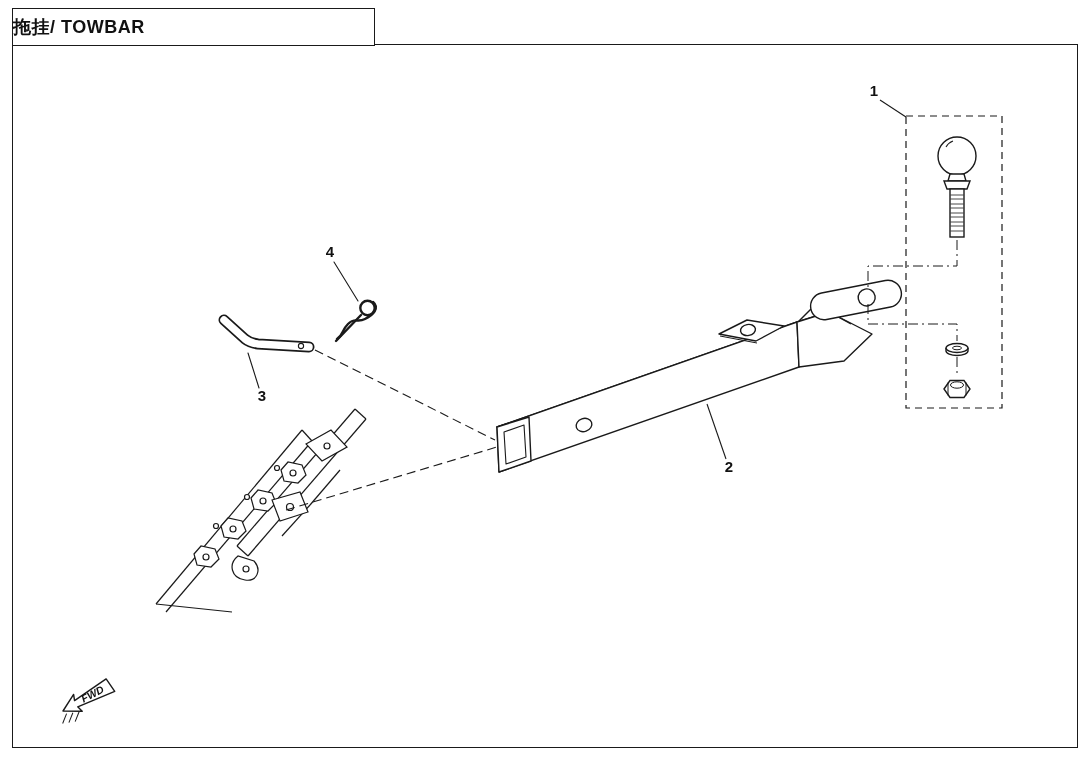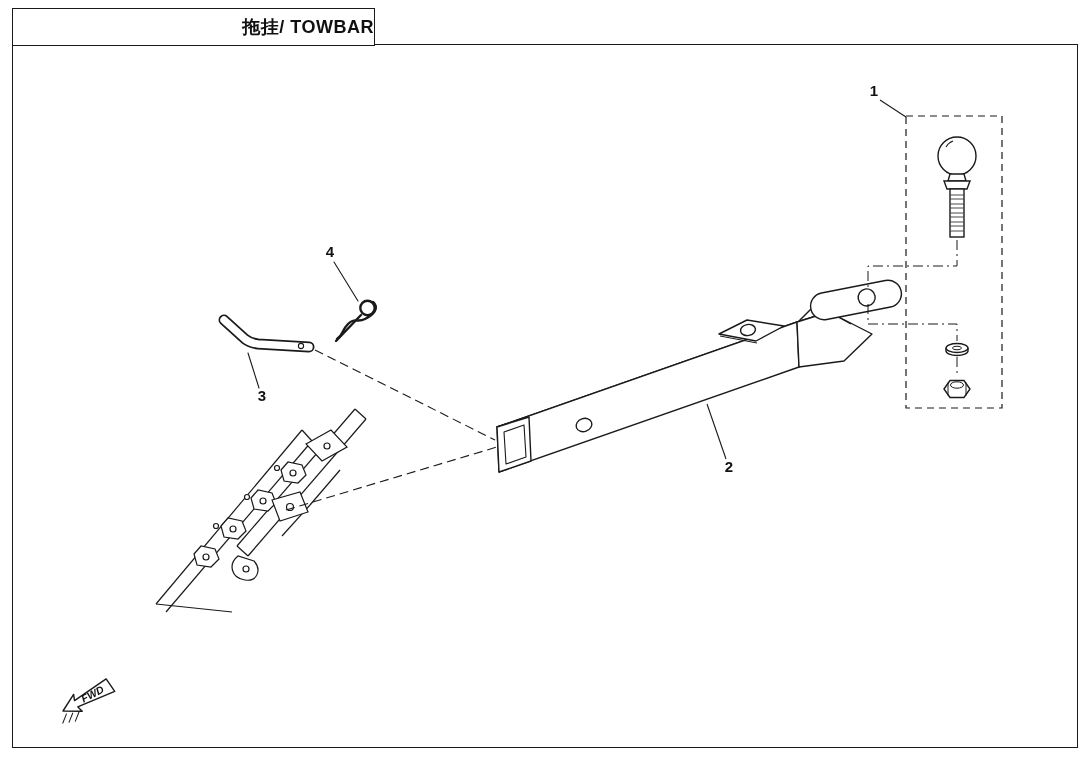--- a/index.html
+++ b/index.html
@@ -14,21 +14,21 @@
   .page { position: absolute; inset: 0; }
   .main-frame {
     position: absolute; left: 12px; top: 44px;
     width: 1066px; height: 704px;
     border: 1.5px solid #1a1a1a; background: #fff;
   }
   .title-box {
     position: absolute; left: 12px; top: 8px;
     width: 363px; height: 38px;
     border: 1.5px solid #1a1a1a; background: #fff;
-    display: flex; align-items: center; justify-content: flex-end;
+    display: flex; align-items: center; justify-content: flex-start;
     font-size: 18px; font-weight: bold; color: #111;
     letter-spacing: 0.5px;
   }
   svg.diagram { position: absolute; left: 0; top: 0; }
   .callout {
     font-family: "Liberation Sans", sans-serif;
     font-size: 15px; font-weight: 600; fill: #111;
   }
   .fwd-label {
     font-family: "Liberation Sans", sans-serif;

